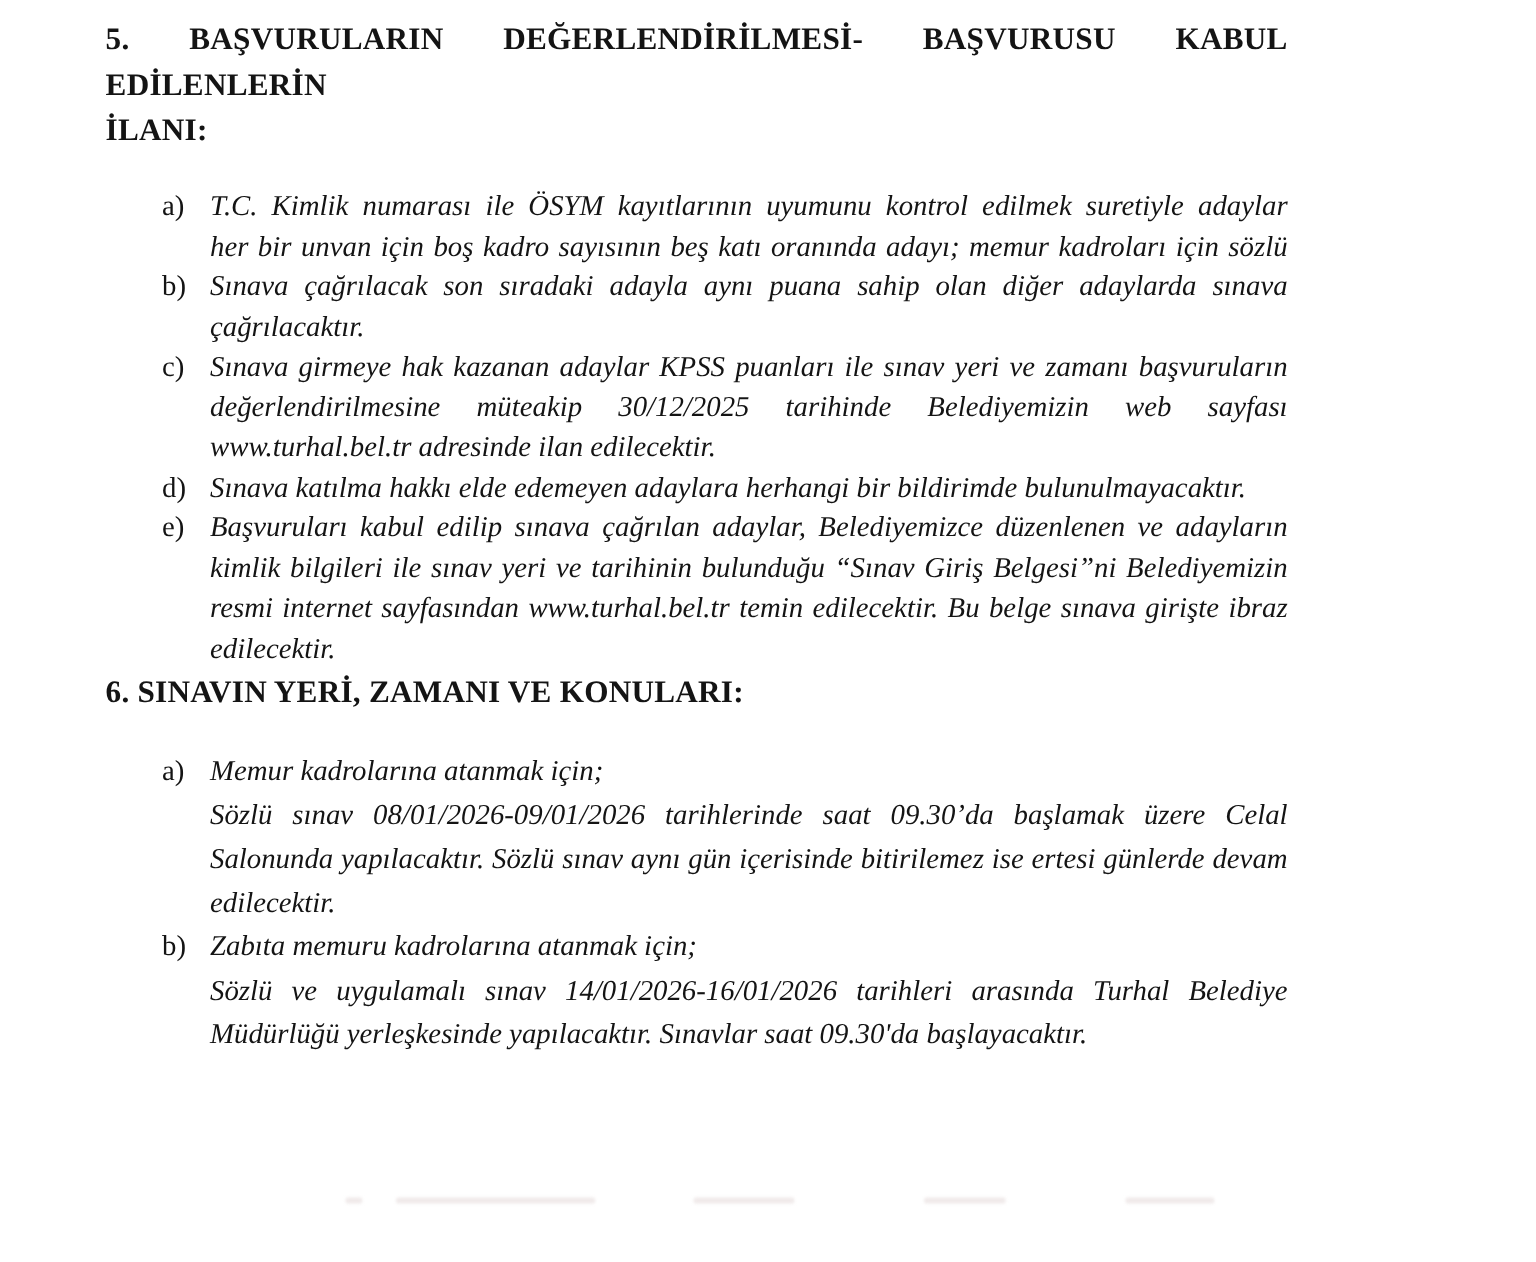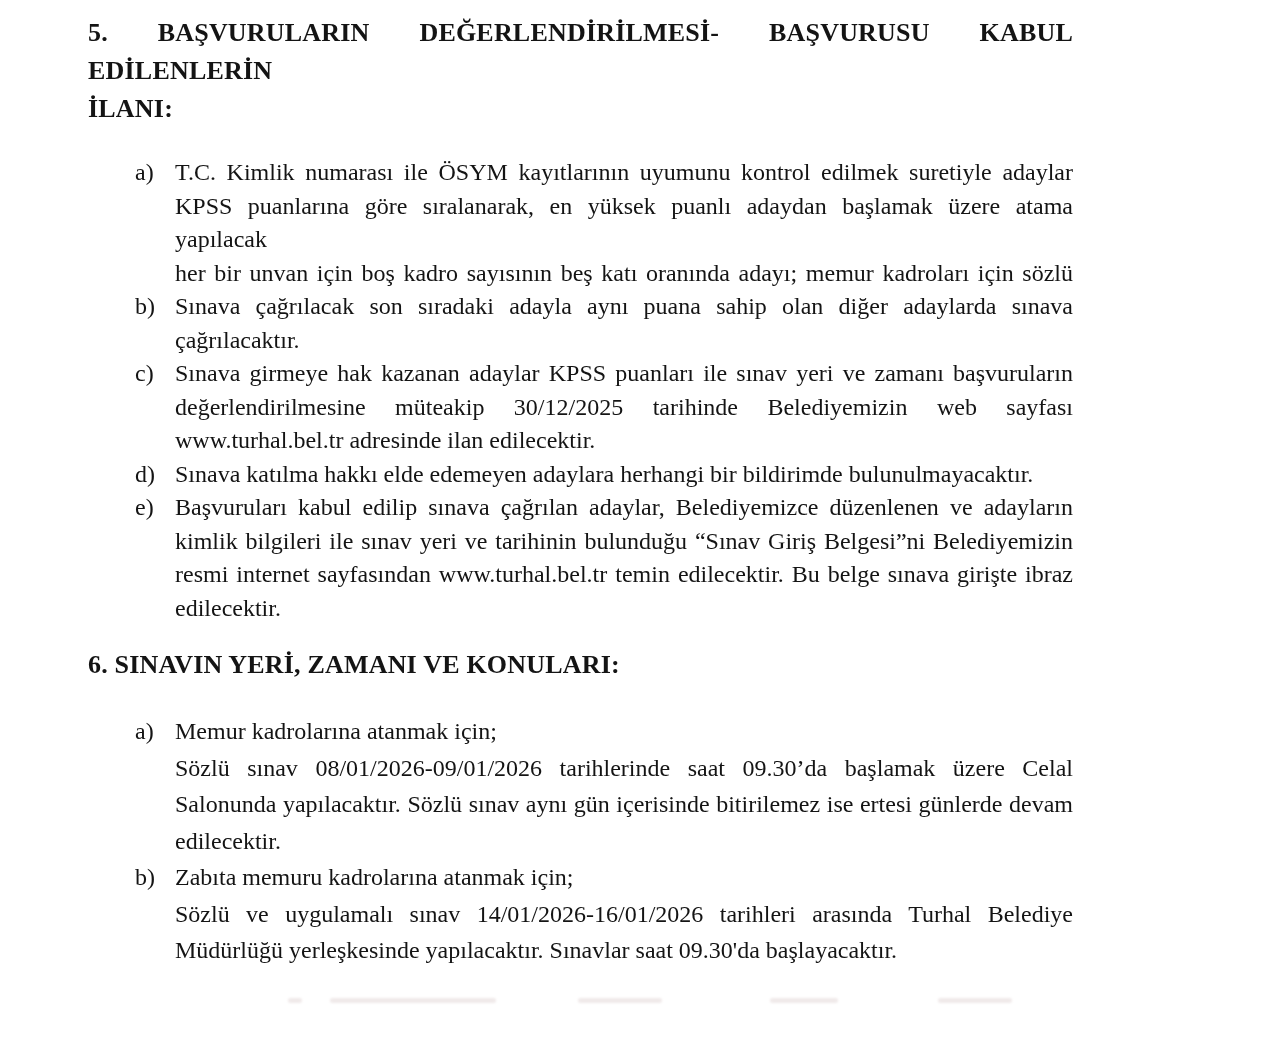--- a/index.html
+++ b/index.html
@@ -14,43 +14,42 @@
     overflow:hidden;
   }
   .heading{font-weight:700;font-size:26px;line-height:38px;letter-spacing:.2px;}
   .hline,.line{width:100%;}
   .j{text-align:justify;text-align-last:justify;}
   .list{margin-left:47px;font-size:24px;}
   .s5list{margin-top:28px;line-height:33.5px;}
   .s6list{margin-top:29px;line-height:36.5px;}
   .item{display:flex;}
   .label{width:40px;flex:0 0 40px;}
-  .lines{flex:1;min-width:0;}
-  .h6{margin-top:21px;}
+  .lines{flex:1;min-width:0;font-style:italic;}
+  .h6{}
   
   .artifact{position:absolute;top:998px;left:0;width:1280px;height:6px;filter:blur(1.2px);}
   .artifact span{position:absolute;top:0;height:5px;background:#f0eaea;border-radius:2px;}
 </style>
 </head>
 <body>
 
 <div class="page">
 
   <div class="heading">
     <div class="hline j">5. BAŞVURULARIN DEĞERLENDİRİLMESİ- BAŞVURUSU KABUL EDİLENLERİN</div>
     <div class="hline">İLANI:</div>
   </div>
 
   <div class="list s5list">
 
     <div class="item">
       <div class="label">a)</div>
       <div class="lines">
         <div class="line j">T.C. Kimlik numarası ile ÖSYM kayıtlarının uyumunu kontrol edilmek suretiyle adaylar</div>
-        <div class="line j">KPSS puanlarına göre sıralanarak, en yüksek puanlı adaydan başlamak üzere atama yapılacak</div>
         <div class="line j">her bir unvan için boş kadro sayısının beş katı oranında adayı; memur kadroları için sözlü</div>
       </div>
     </div>
 
     <div class="item">
       <div class="label">b)</div>
       <div class="lines">
         <div class="line j">Sınava çağrılacak son sıradaki adayla aynı puana sahip olan diğer adaylarda sınava</div>
         <div class="line">çağrılacaktır.</div>
       </div>

